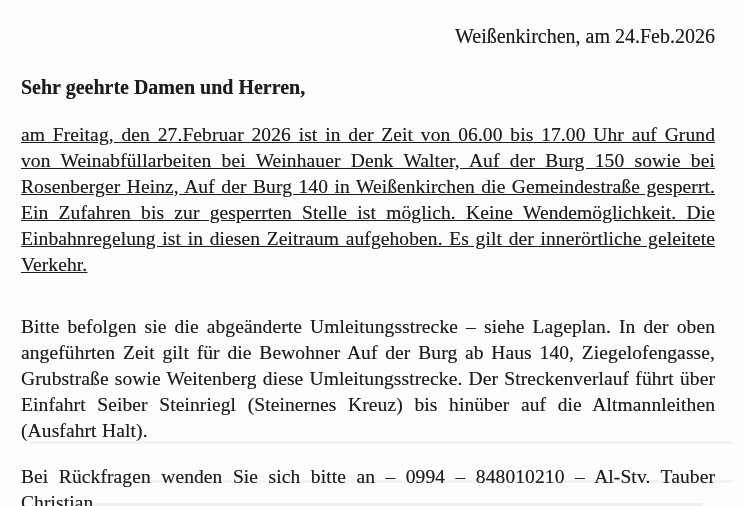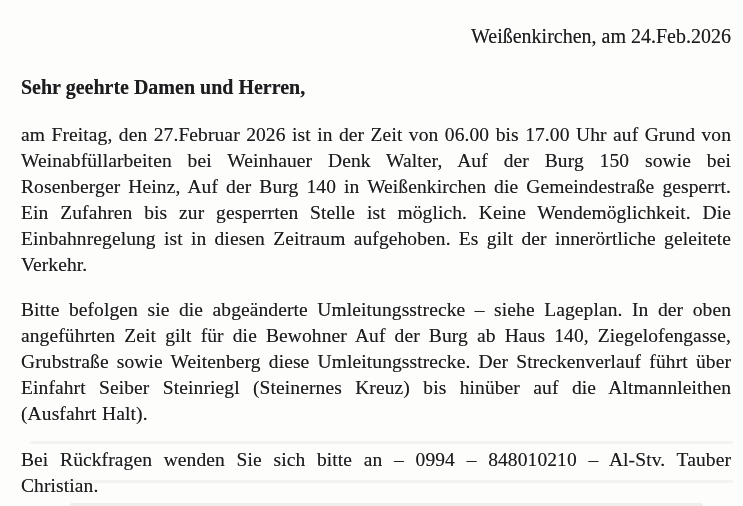--- a/index.html
+++ b/index.html
@@ -9,21 +9,21 @@
   }
   .page {
     position: relative;
     width: 743px;
     height: 506px;
     box-sizing: border-box;
     background: #fdfdfc;
     overflow: hidden;
     font-family: "Liberation Serif", "DejaVu Serif", serif;
     color: #1d1d1f;
-    padding: 23px 12px 0 21px;
+    padding: 23px 28px 0 21px;
     
     text-shadow: 0 0 0.6px rgba(30,30,32,0.55);
   }
   .dateline {
     font-size: 20px;
     line-height: 26px;
     text-align: right;
     white-space: nowrap;
   }
   .salutation {
@@ -34,22 +34,22 @@
   }
   p.para {
     margin: 0;
     font-size: 19.5px;
     line-height: 26px;
     text-align: justify;
     text-align-last: left;
     letter-spacing: 0.1px;
     word-spacing: 0.5px;
   }
-  p.para.p1 { margin-top: 22px; }
-  p.para.p2 { margin-top: 19px; font-family: Liberation Serif, serif; }
+  p.para.p1 { margin-top: 22px; text-decoration: underline; }
+  p.para.p2 { margin-top: 36px; font-family: Liberation Serif, serif; }
   p.para.p3 { margin-top: 20px; }
   
   .scan-streak {
     position: absolute;
     left: 30px;
     right: 10px;
     height: 3px;
     background: rgba(120,120,120,0.07);
     border-radius: 2px;
     pointer-events: none;

